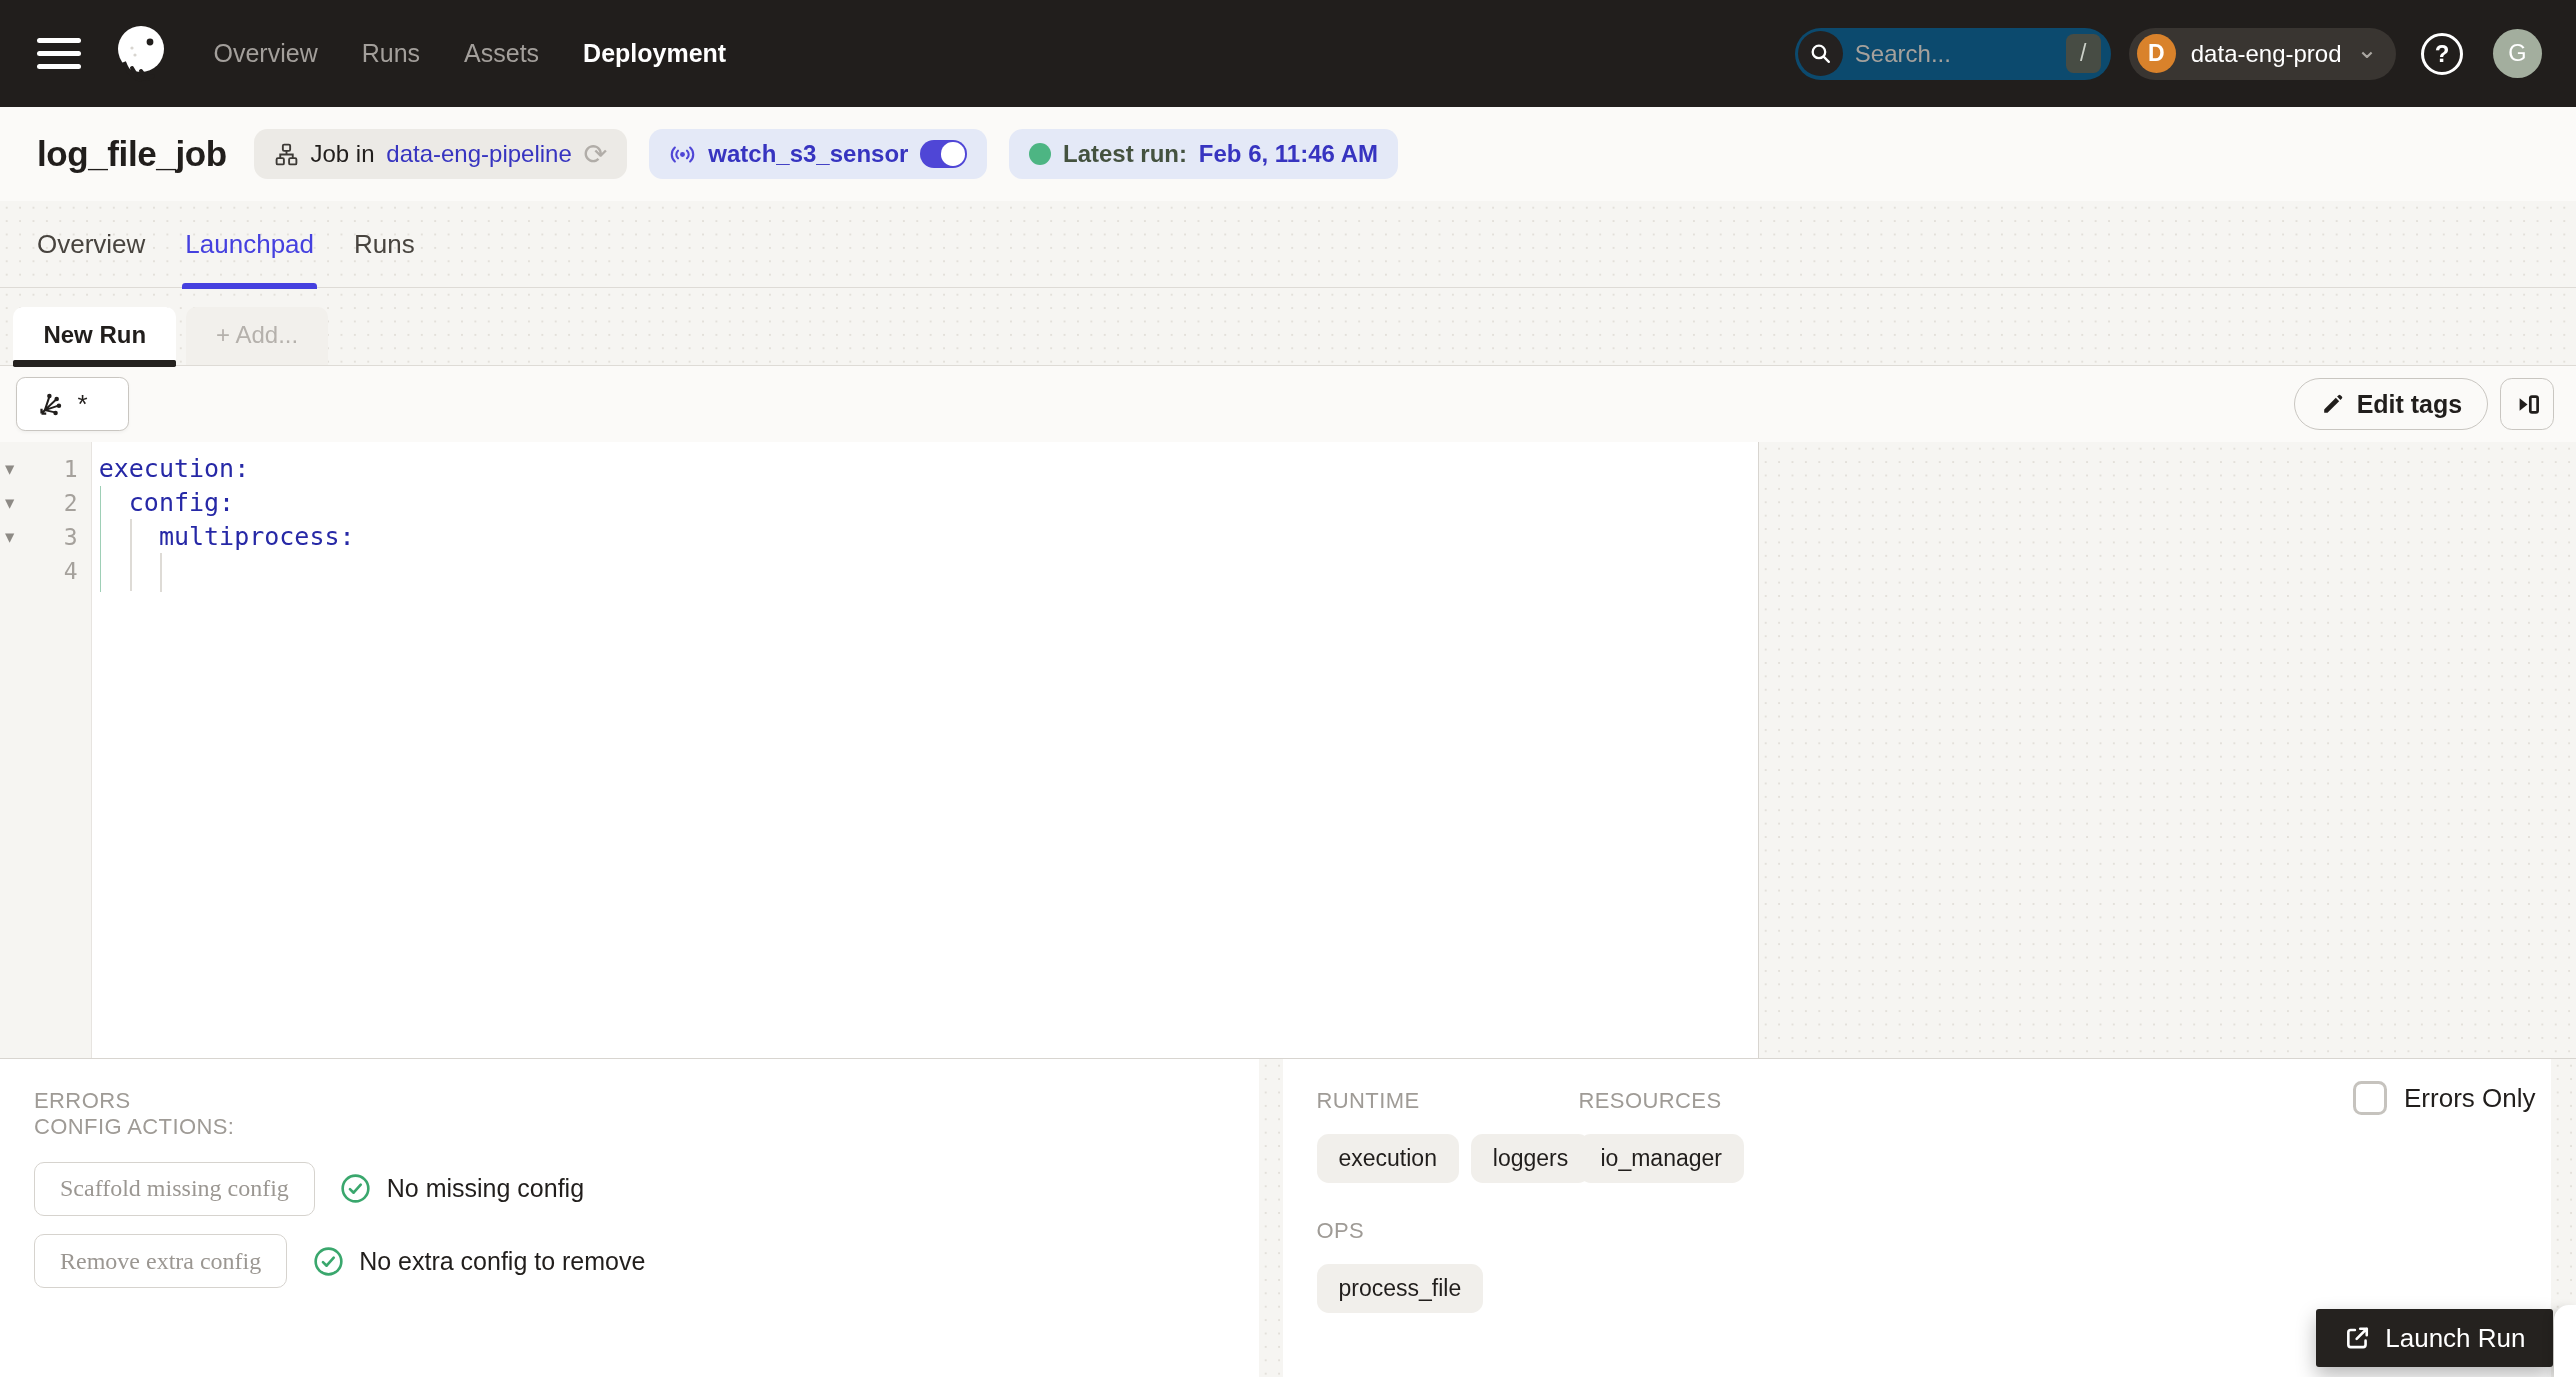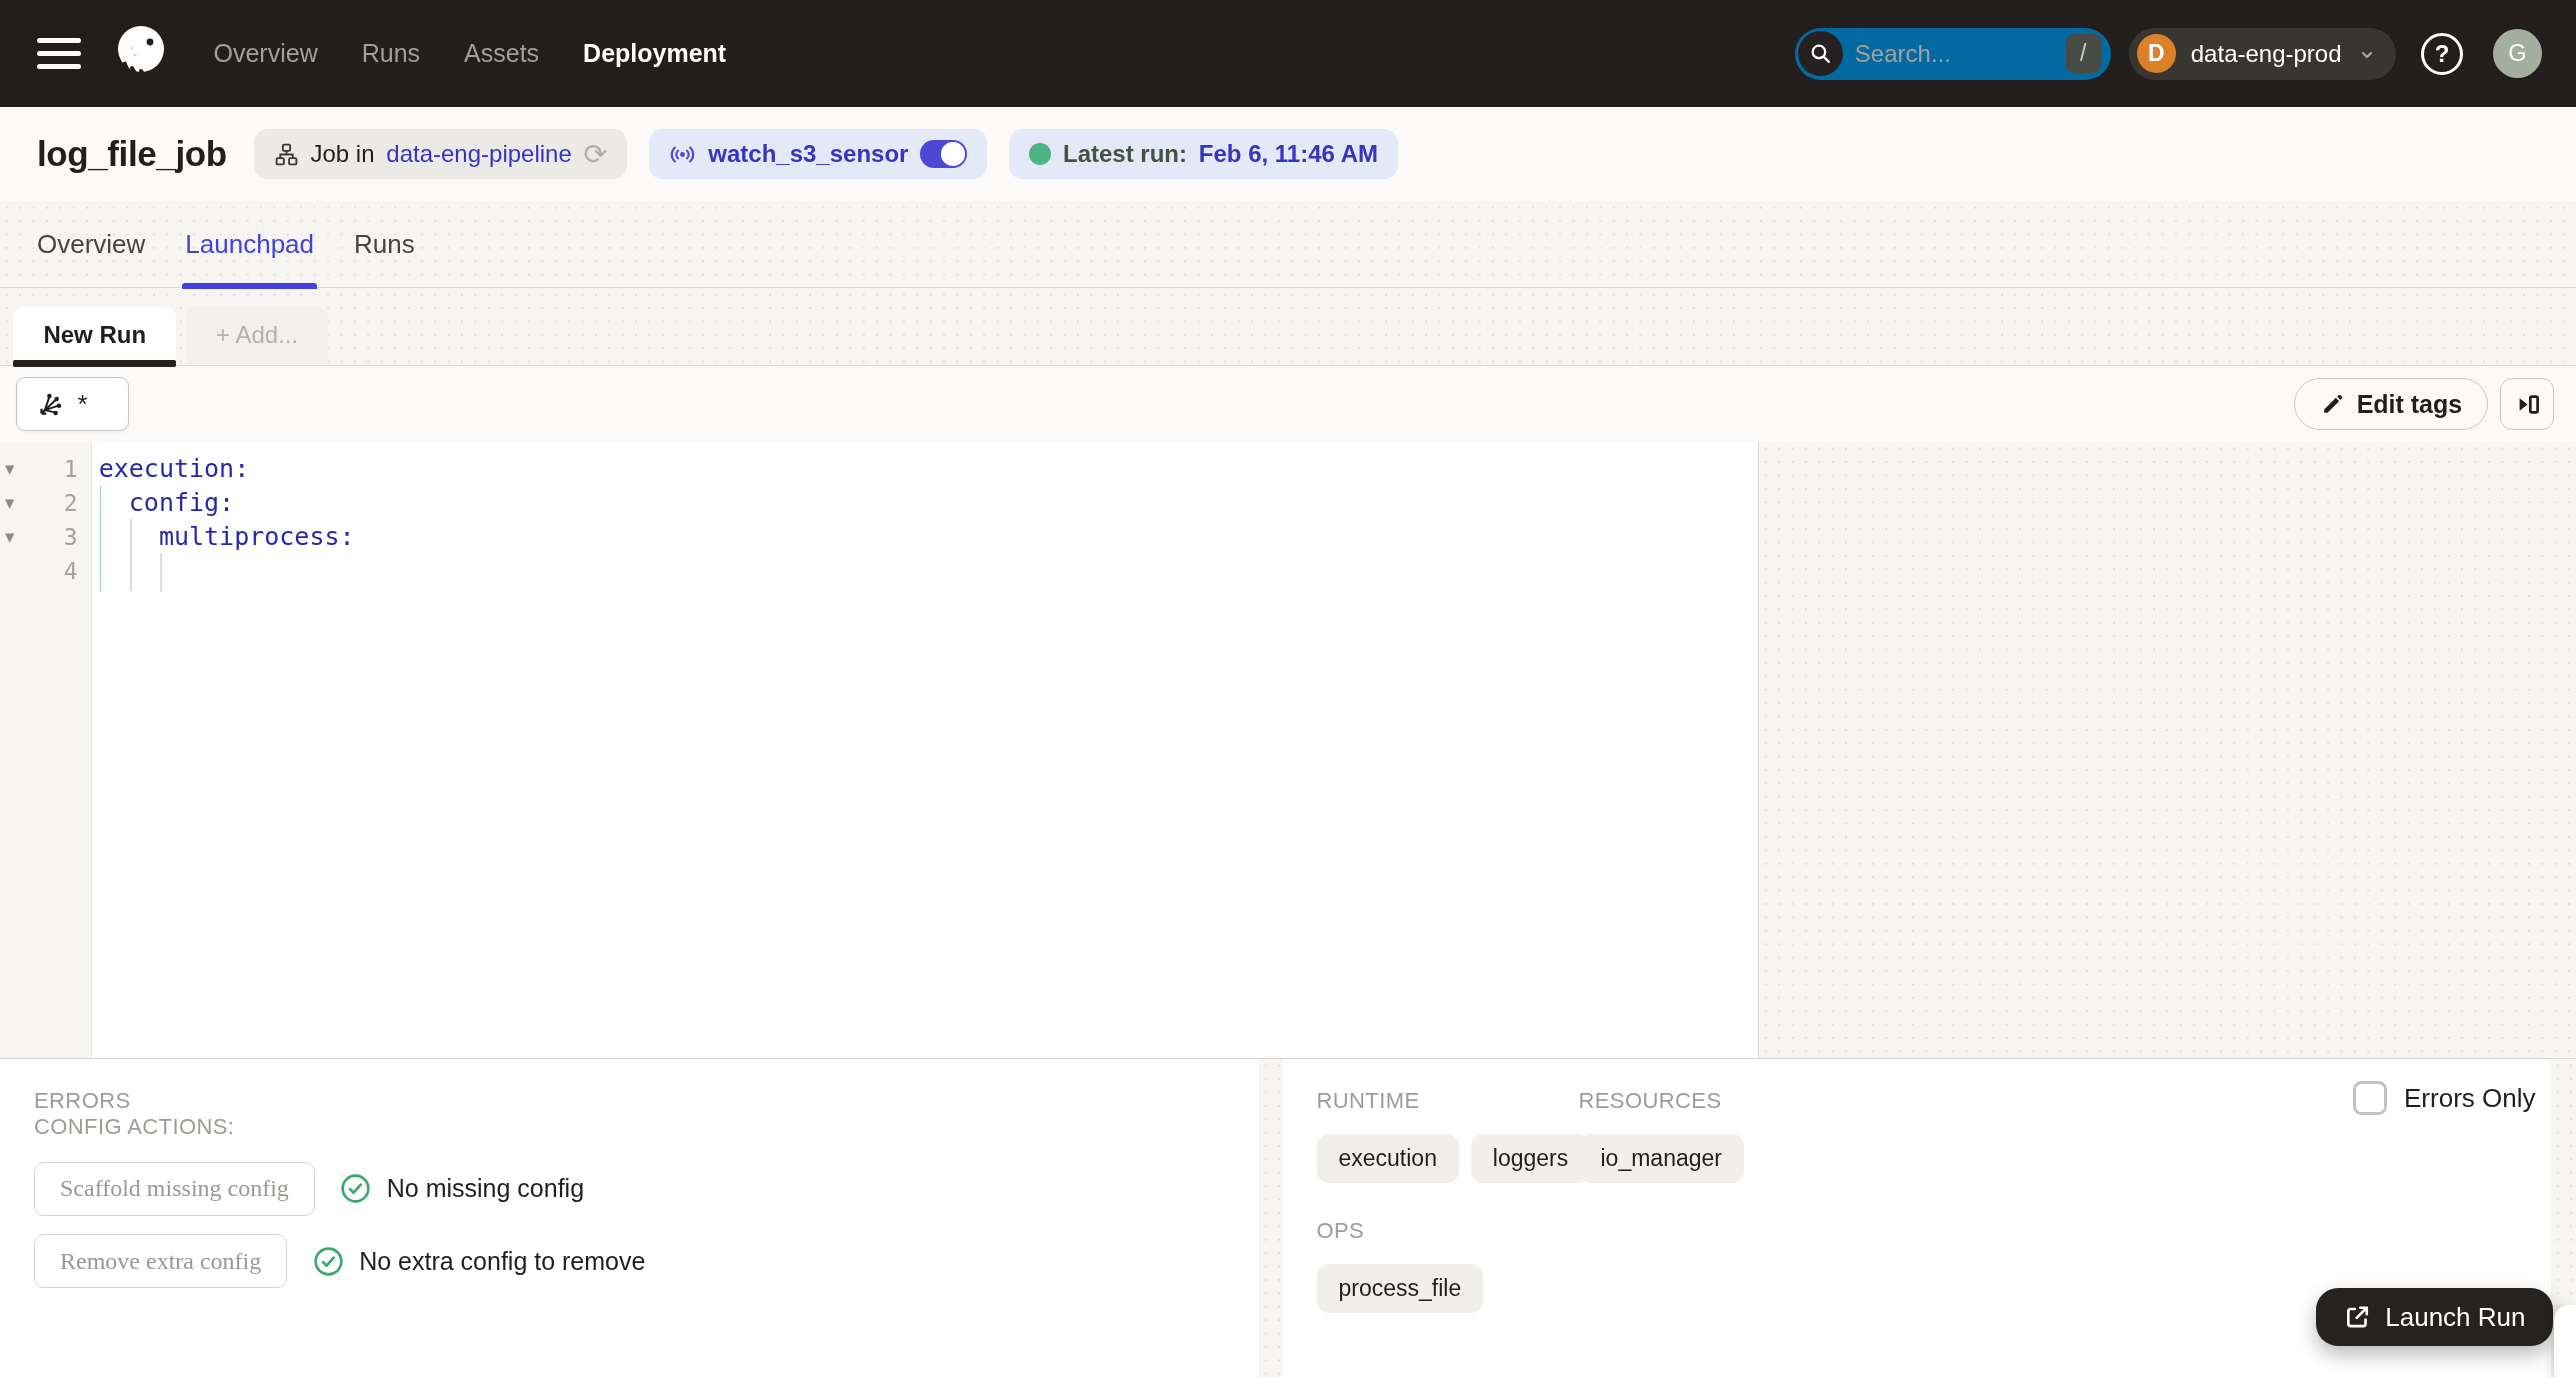--- a/index.html
+++ b/index.html
@@ -19,21 +19,21 @@
   .topnav { height:107px; background:#211e1c; display:flex; align-items:center; padding:0 34px 0 37px; flex:0 0 auto; }
   .hamburger { width:44px; display:flex; flex-direction:column; gap:7.6px; cursor:pointer; margin-right:28.5px; }
   .hamburger span { display:block; height:5px; border-radius:2.5px; background:#ffffff; }
   .logo { width:64px; height:64px; margin-right:40px; }
   .navitems { display:flex; align-items:center; gap:44px; }
   .navitem { font-size:25px; color:#a39f9b; cursor:pointer; }
   .navitem.active { color:#ffffff; font-weight:700; }
   .topnav .spacer { flex:1; }
   .search {
     display:flex; align-items:center; width:316px; height:52px; border-radius:27px;
-    background:#0369a1; padding:0 10px 0 3.4px; margin-right:18.5px;
+    background:#0c4a6e; padding:0 10px 0 3.4px; margin-right:18.5px;
   }
   .search .mag { width:45px; height:45px; border-radius:50%; background:#242120; display:flex; align-items:center; justify-content:center; flex:0 0 auto; }
   .search input {
     flex:1; min-width:0; background:transparent; border:none; outline:none;
     font-family:"Liberation Sans", sans-serif; font-size:24px; color:#e8e6e2; padding:0 11.8px;
   }
   .search input::placeholder { color:#a5a19c; }
   .slashkey {
     width:35px; height:39px; border-radius:7.6px; background:#474c44; color:#ccd1c9;
     font-size:23px; display:flex; align-items:center; justify-content:center; flex:0 0 auto;
@@ -114,22 +114,22 @@
   .cols { display:flex; }
   .col1 { width:262px; }
   .tagrow { display:flex; gap:11.8px; margin-top:20px; }
   .tag { background:#f1efeb; border-radius:11.8px; padding:11px 22px; font-size:23px; color:#211e1c; cursor:pointer; }
   .errorsonly { position:absolute; top:22px; right:15px; display:flex; align-items:center; gap:17px; }
   .cbox { width:34px; height:34px; border:3.4px solid #c6c3be; border-radius:8.4px; background:#fff; cursor:pointer; }
   .errorsonly label { font-size:26px; color:#211e1c; }
 
   
   .launchbtn {
-    position:absolute; right:23.5px; bottom:31px; display:flex; align-items:center; gap:13.4px;
-    background:#25221f; color:#fff; border:none; border-radius:22px; padding:13.4px 27px;
+    position:absolute; right:23.5px; bottom:10px; display:flex; align-items:center; gap:13.4px;
+    background:#25221f; color:#fff; border:none; border-radius:3px; padding:13.4px 27px;
     font-family:"Liberation Sans", sans-serif; font-size:26px; cursor:pointer;
     box-shadow:0 8.4px 20px rgba(0,0,0,0.28);
   }
   .peek { position:absolute; right:0; bottom:0; width:22px; height:72px; background:#ffffff; border-radius:15px 0 0 0; box-shadow:-3.4px 1.7px 10px rgba(0,0,0,0.12); }
 
   svg { display:block; }
 </style>
 </head>
 <body>
 

